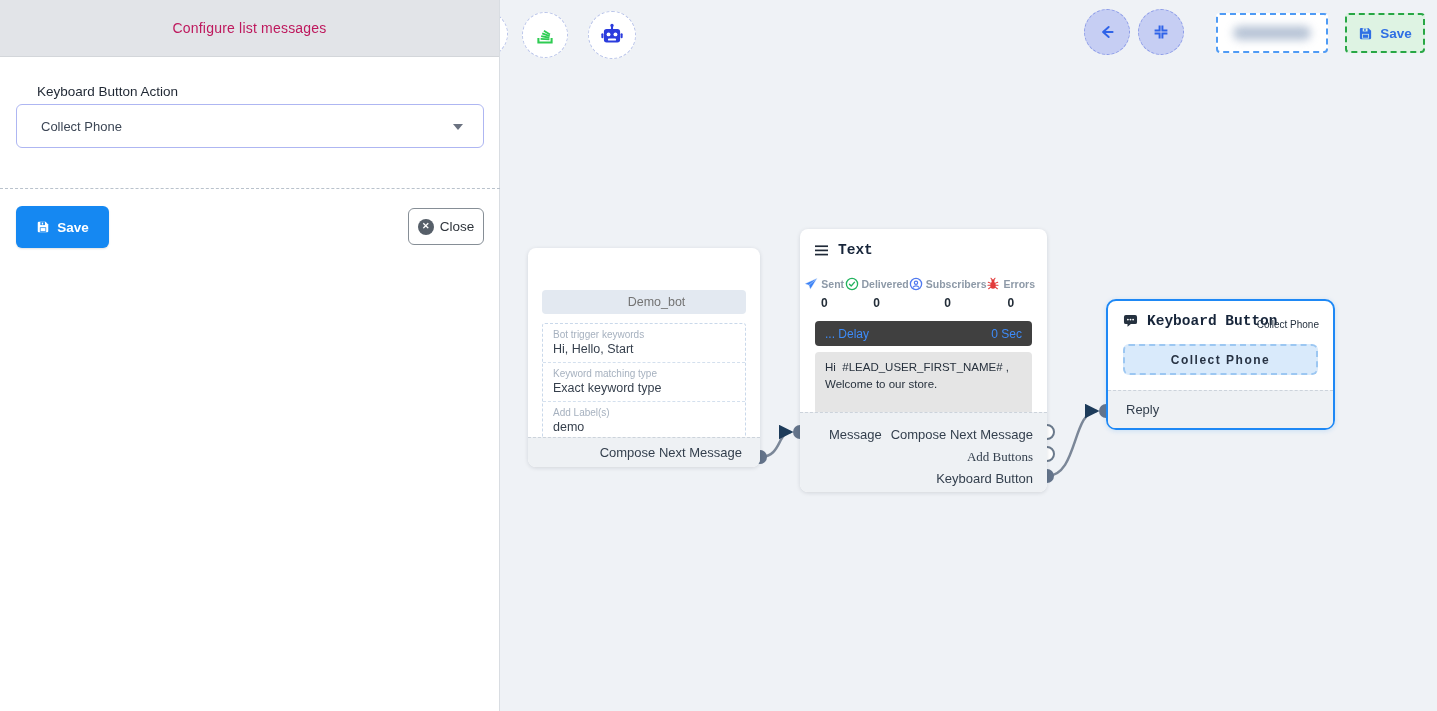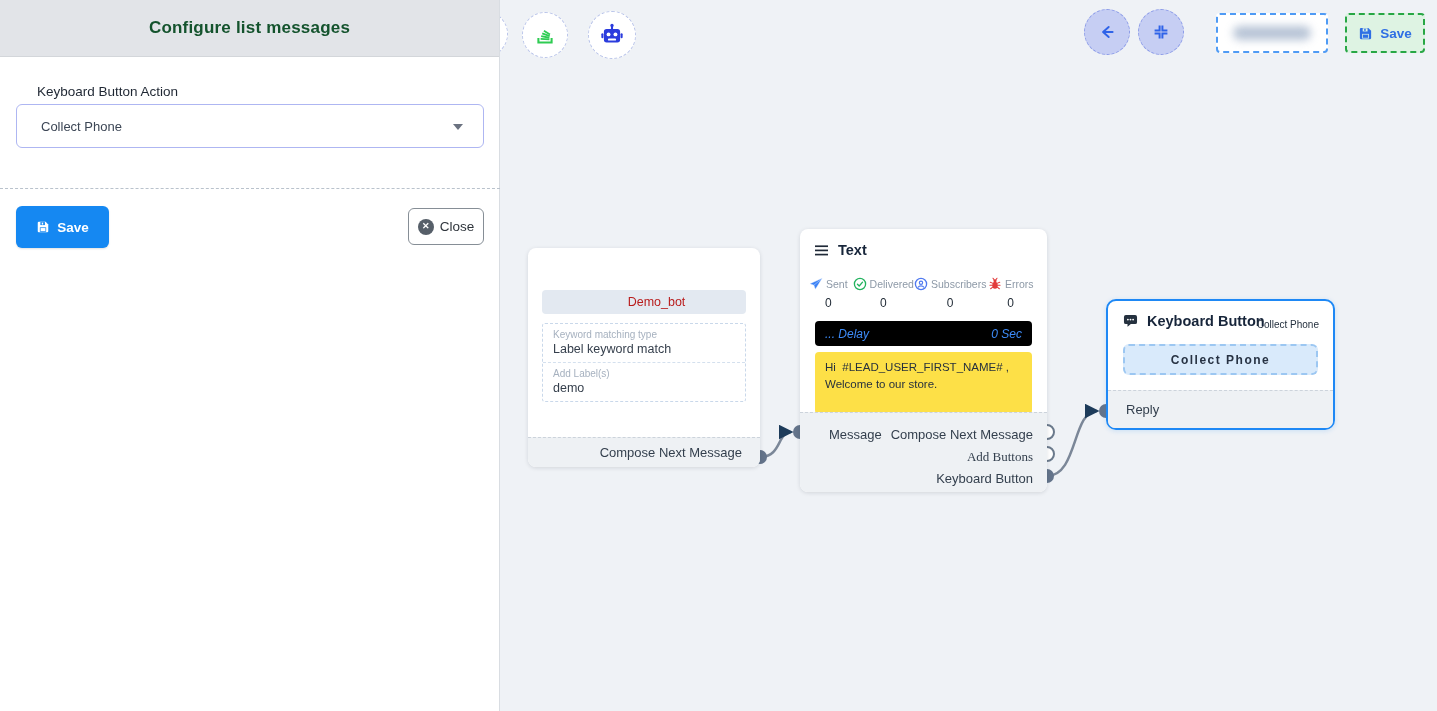--- a/index.html
+++ b/index.html
@@ -2,21 +2,21 @@
 <html><head>
 <meta charset="utf-8">
 <style>
   * { margin:0; padding:0; box-sizing:border-box; }
   html,body { width:1437px; height:711px; font-family:"Liberation Sans", sans-serif; background:#eff2f6; overflow:hidden; }
   #app { position:relative; width:1437px; height:711px; }
 
   
   .left-panel { position:absolute; left:0; top:0; width:500px; height:711px; background:#ffffff; border-right:1px solid #d9dde2; z-index:5; }
   .panel-header { height:57px; background:#e2e4e8; border-bottom:1px solid #d3d6da; display:flex; align-items:center; justify-content:center; }
-  .panel-title { font-size:17px; font-weight:700; color:#14532d; letter-spacing:.2px; }
+  .panel-title { font-size:14px; font-weight:400; color:#be185d; letter-spacing:.2px; }
   .panel-field-label { position:absolute; left:16px; top:84px; font-size:13.5px; color:#1f2733;margin-left:21px; }
   .select-box { position:absolute; left:16px; top:104px; width:468px; height:44px; border:1px solid #aeb6f2; border-radius:6px; background:#fff; display:flex; align-items:center; cursor:pointer; }
   .select-value { margin-left:24px; font-size:13px; color:#3c4655; }
   .caret-down { position:absolute; right:20px; top:19px; width:0; height:0; border-left:5px solid transparent; border-right:5px solid transparent; border-top:6px solid #6b7280; }
   .panel-divider { position:absolute; left:0; top:188px; width:500px; border-top:1px dashed #b9c2cc; }
   .btn-save-panel { position:absolute; left:16px; top:206px; width:93px; height:42px; background:#1588f2; border:none; border-radius:6px; color:#fff; font-size:13.5px; font-weight:600; display:flex; align-items:center; justify-content:center; gap:7px; cursor:pointer; box-shadow:0 1px 2px rgba(0,0,0,.12); }
   .btn-close-panel { position:absolute; left:408px; top:208px; width:76px; height:37px; background:#fff; border:1px solid #868e96; border-radius:6px; color:#2f353c; font-size:13.5px; display:flex; align-items:center; justify-content:center; gap:6px; cursor:pointer; }
   .circle-x { width:16px; height:16px; border-radius:50%; background:#565f69; color:#fff; font-size:9px; font-weight:700; display:flex; align-items:center; justify-content:center; line-height:1; }
 
   
@@ -29,45 +29,45 @@
   .tb-circle.robot { left:88px; top:11px; width:48px; height:48px; }
   .tb-circle.tinted { background:#c6cef3; border:1px dashed #8a9ae8; }
   .tb-circle.back { left:584px; top:9px; }
   .tb-circle.compress { left:638px; top:9px; }
   .tb-redacted { position:absolute; left:716px; top:13px; width:112px; height:40px; background:#fff; border:2px dashed #4f9bf5; border-radius:4px; display:flex; align-items:center; justify-content:center; cursor:pointer; }
   .redacted-blur { width:78px; height:14px; border-radius:7px; background:#9fb0c8; filter:blur(4px); opacity:.75; }
   .tb-save { position:absolute; left:845px; top:13px; width:80px; height:40px; background:#def3e3; border:2px dashed #28a745; border-radius:4px; color:#2f6fe4; font-size:13.5px; font-weight:700; display:flex; align-items:center; justify-content:center; gap:7px; cursor:pointer; }
 
   
   .node { position:absolute; background:#fff; border-radius:8px; box-shadow:0 1px 4px rgba(16,24,40,.13); }
-  .node-header { display:flex; align-items:center; gap:9px; padding:13px 14px 8px 14px; }
+  .node-header { display:flex; align-items:center; gap:9px; padding:13px 14px 8px 14px;font-family:Liberation Mono, monospace; }
   .node-title { font-size:14.5px; font-weight:700; color:#17253a; }
   .node-footer { position:absolute; left:0; right:0; bottom:0; background:#eef1f4; border-top:1px dashed #ccd3db; border-radius:0 0 8px 8px; }
   .port-label { font-size:13px; color:#333f4d; }
 
   
   .node-start { left:28px; top:248px; width:232px; height:219px; }
-  .bot-name-btn { position:absolute; left:14px; right:14px; top:42px; height:24px; background:#e3e9f1; border:none; border-radius:4px; color:#b91c1c; font-size:12.5px; cursor:pointer;padding-left:25px; }
+  .bot-name-btn { position:absolute; left:14px; right:14px; top:42px; height:24px; background:#e3e9f1; border:none; border-radius:4px; color:#737373; font-size:12.5px; cursor:pointer;padding-left:25px; }
   .fields-box { position:absolute; left:14px; right:14px; top:75px; border:1px dashed #c9d8ea; border-radius:3px; background:#fff; }
   .field-row { padding:5px 10px 6px 10px; border-bottom:1px dashed #d4e0ee; }
   .field-row:last-child { border-bottom:none; }
   .field-label { font-size:10px; color:#a6b1bf; display:block; margin-bottom:2px; }
   .field-value { font-size:12.5px; color:#353f4c; display:block; }
   .node-start .node-footer { height:30px; display:flex; align-items:center; justify-content:flex-end; padding-right:18px; }
 
   
   .node-text { left:300px; top:229px; width:247px; height:263px; }
-  .stats-row { position:absolute; left:4px; right:12px; top:48px; display:flex; }
+  .stats-row { position:absolute; left:4px; right:12px; top:48px; display:flex;font-weight:bold; }
   .stat { flex:1; text-align:center; }
   .stat-top { display:flex; align-items:center; justify-content:center; gap:3px; }
   .stat-label { font-size:10.5px; color:#8d99a7; }
   .stat-value { font-size:12px; color:#232d38; margin-top:5px; }
-  .delay-bar { position:absolute; left:15px; right:15px; top:92px; height:25px; background:#000000; border-radius:4px; display:flex; align-items:center; justify-content:space-between; padding:0 10px;font-style:italic; }
+  .delay-bar { position:absolute; left:15px; right:15px; top:92px; height:25px; background:#404040; border-radius:4px; display:flex; align-items:center; justify-content:space-between; padding:0 10px; }
   .delay-label,.delay-value { font-size:12px; color:#3d8bf8; }
-  .message-preview { position:absolute; left:15px; right:15px; top:123px; height:62px; background:#fde047; border-radius:4px; padding:7px 10px; font-size:11.5px; color:#27313d; line-height:1.45; word-break:break-all; white-space:pre-wrap; }
+  .message-preview { position:absolute; left:15px; right:15px; top:123px; height:62px; background:#e5e5e5; border-radius:4px; padding:7px 10px; font-size:11.5px; color:#27313d; line-height:1.45; word-break:break-all; white-space:pre-wrap; }
   .node-text .node-footer { height:80px; }
   .fin-row { position:absolute; left:29px; top:14px; }
   .fout { position:absolute; right:14px; text-align:right; }
   .fout.o1 { top:14px; } .fout.o2 { top:36px;font-family:Liberation Serif, serif; } .fout.o3 { top:58px; }
 
   
   .node-keyboard { left:606px; top:299px; width:229px; height:131px; border:2px solid #1e88f5; border-radius:10px; box-shadow:0 1px 5px rgba(30,136,245,.18); }
   .node-keyboard .node-header { padding:12px 14px 6px 15px; }
   .corner-label { position:absolute; right:14px; top:18px; font-size:10px; color:#25313f; }
   .kb-action-btn { position:absolute; left:15px; right:15px; top:43px; height:31px; background:#d9eafb; border:2px dashed #9cc7f2; border-radius:6px; color:#273243; font-size:12px; font-weight:600; letter-spacing:1.5px; cursor:pointer; }
@@ -164,22 +164,26 @@
           <rect x="5.2" y="9.2" width="5.6" height="3.4" fill="#2f6fe4"></rect>
         </svg>
       </span>
       <span>Save</span>
     </button>
 
     <div class="node node-start">
       <button class="bot-name-btn">Demo_bot</button>
       <div class="fields-box">
         <div class="field-row">
+          <span class="field-label">Bot trigger keywords</span>
+          <span class="field-value">Hi, Hello, Start</span>
+        </div>
+        <div class="field-row">
           <span class="field-label">Keyword matching type</span>
-          <span class="field-value">Label keyword match</span>
+          <span class="field-value">Exact keyword type</span>
         </div>
         <div class="field-row">
           <span class="field-label">Add Label(s)</span>
           <span class="field-value">demo</span>
         </div>
       </div>
       <div class="node-footer">
         <span class="port-label">Compose Next Message</span>
       </div>
     </div>

